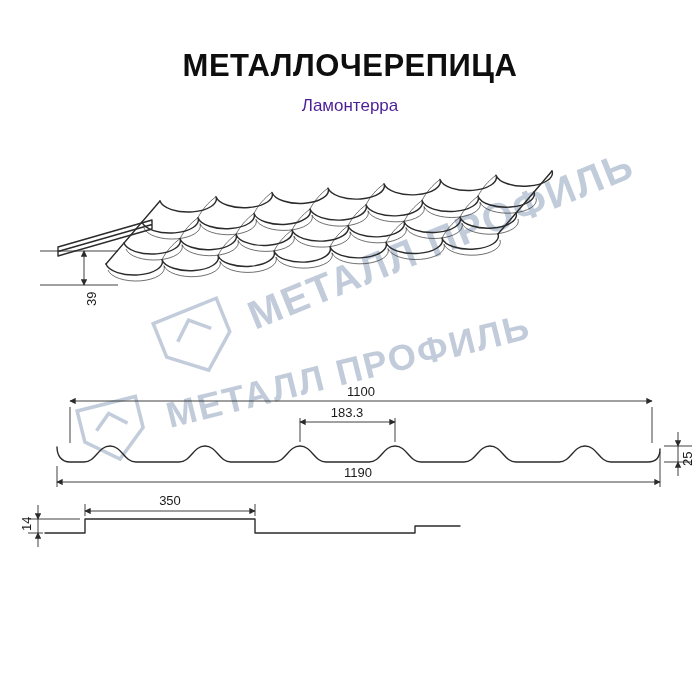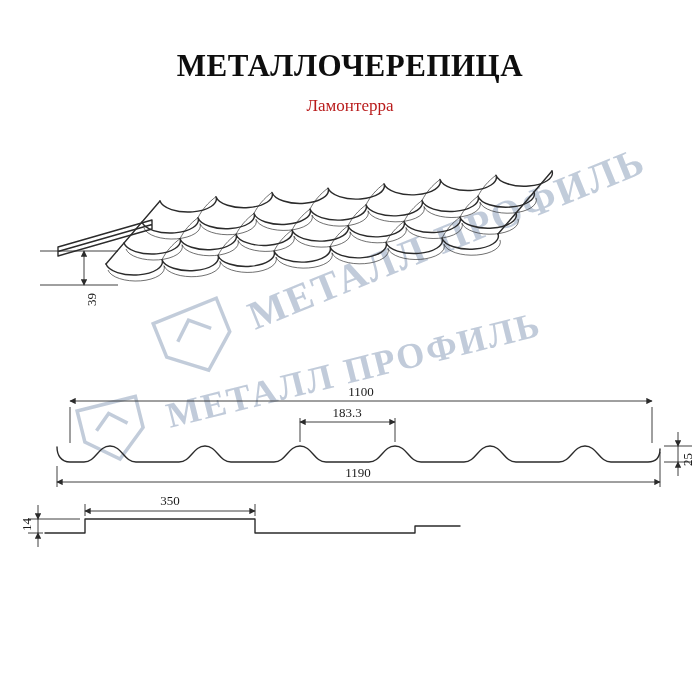--- a/index.html
+++ b/index.html
@@ -1,21 +1,21 @@
 <!DOCTYPE html>
 <html><head>
 <meta charset="utf-8">
 <style>
   html,body{margin:0;padding:0;background:#ffffff;}
   .page{position:relative;width:700px;height:700px;background:#ffffff;
-        font-family:Liberation Serif, serif;overflow:hidden;border-radius:18px;}
+        font-family:Liberation Sans, sans-serif;overflow:hidden;border-radius:18px;}
   .title{position:absolute;top:48px;left:0;width:100%;text-align:center;
          font-size:31px;font-weight:bold;color:#0e0e0e;letter-spacing:.5px;}
   .subtitle{position:absolute;top:96px;left:0;width:100%;text-align:center;
-            font-size:17px;color:#b91c1c;}
+            font-size:17px;color:#4c1d95;}
   svg.canvas{position:absolute;left:0;top:0;}
   .wm-text{fill:#b7c3d4;opacity:.85;font-weight:bold;font-size:40px;letter-spacing:2px;}
   .wm-text2{font-size:36px;}
   .wm-shape{stroke:#b7c3d4;stroke-width:3.5;fill:none;opacity:.85;}
   .ln{stroke:#2b2b2b;stroke-width:1.4;fill:none;stroke-linecap:round;stroke-linejoin:round;}
   .thin{stroke:#2b2b2b;stroke-width:.8;fill:none;opacity:.85;}
   .dim{stroke:#2b2b2b;stroke-width:.9;fill:none;}
   .lbl{font-size:13px;fill:#1a1a1a;}
 </style>
 </head>

